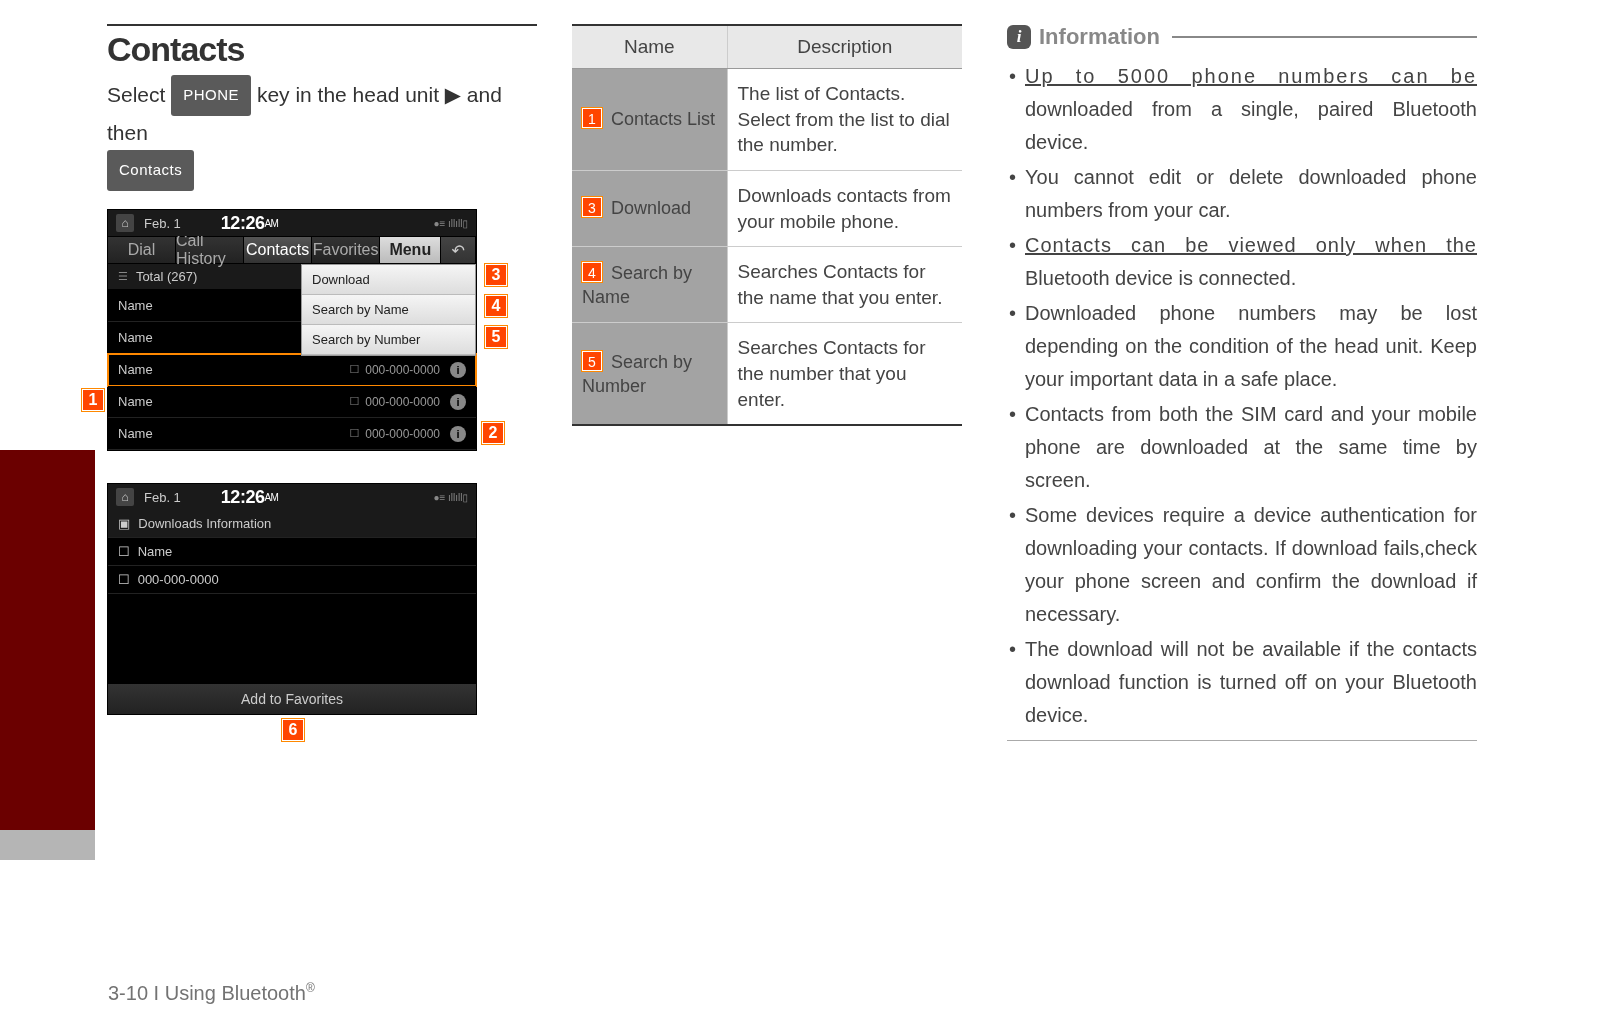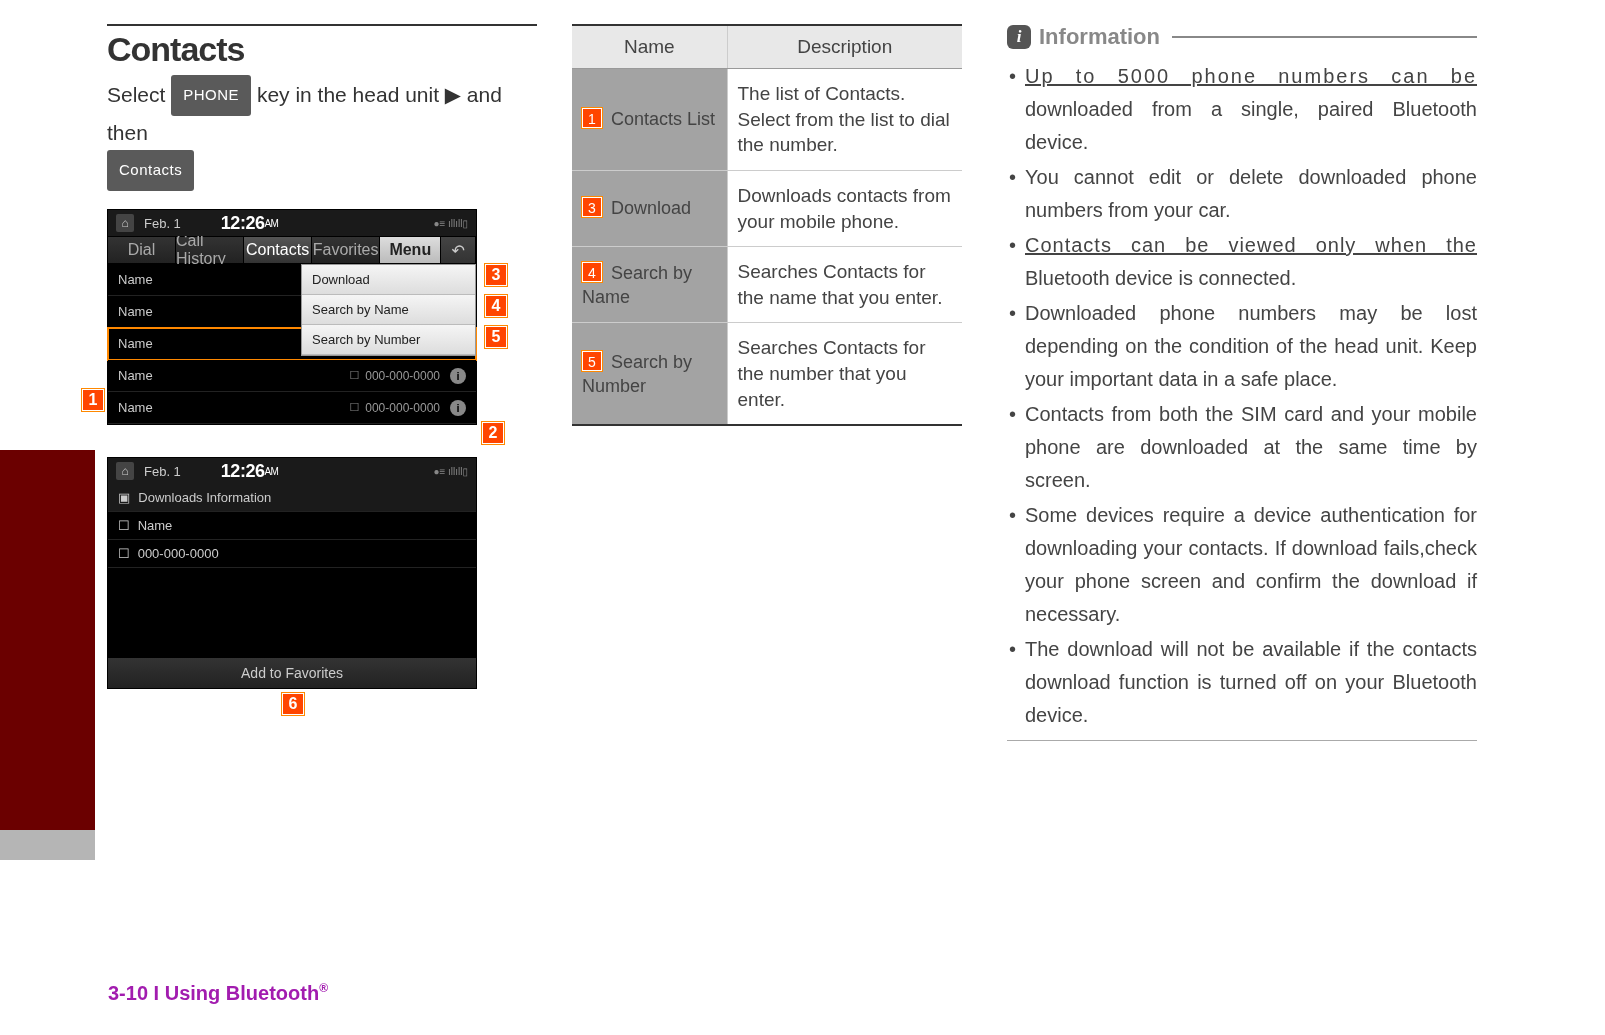--- a/index.html
+++ b/index.html
@@ -383,22 +383,21 @@
       height: 1px;
       background: #aaa;
       margin-top: 8px;
     }
 
     .page-footer {
       position: absolute;
       left: 108px;
       bottom: 30px;
       font-size: 20px;
-      color: #a21caf;
-      font-weight: bold;
+      color: #737373;
     }
     .page-footer sup { font-size: 12px; }
 
     
     .ss1-wrap { position: relative; margin-left: 0; margin-bottom: 32px; }
     .ss1-wrap .row-highlight {
       outline: 2px solid #ff8800;
       outline-offset: -1px;
     }
     .c1 { left: -25px; top: 180px; }
@@ -438,20 +437,21 @@
           <span class="signal">●≡ ıllıll▯</span>
         </div>
         <div class="ss-tabs">
           <div class="ss-tab">Dial</div>
           <div class="ss-tab">Call History</div>
           <div class="ss-tab active">Contacts</div>
           <div class="ss-tab">Favorites</div>
           <div class="ss-tab menu">Menu</div>
           <div class="ss-tab back">↶</div>
         </div>
+        <div class="ss-total">Total (267)</div>
         <div class="ss-list-row">
           <span class="rname">Name</span>
           <span class="phone-icon">☐</span>
           <span class="rphone">000-</span>
         </div>
         <div class="ss-list-row">
           <span class="rname">Name</span>
           <span class="phone-icon">☐</span>
           <span class="rphone">000-</span>
         </div>

